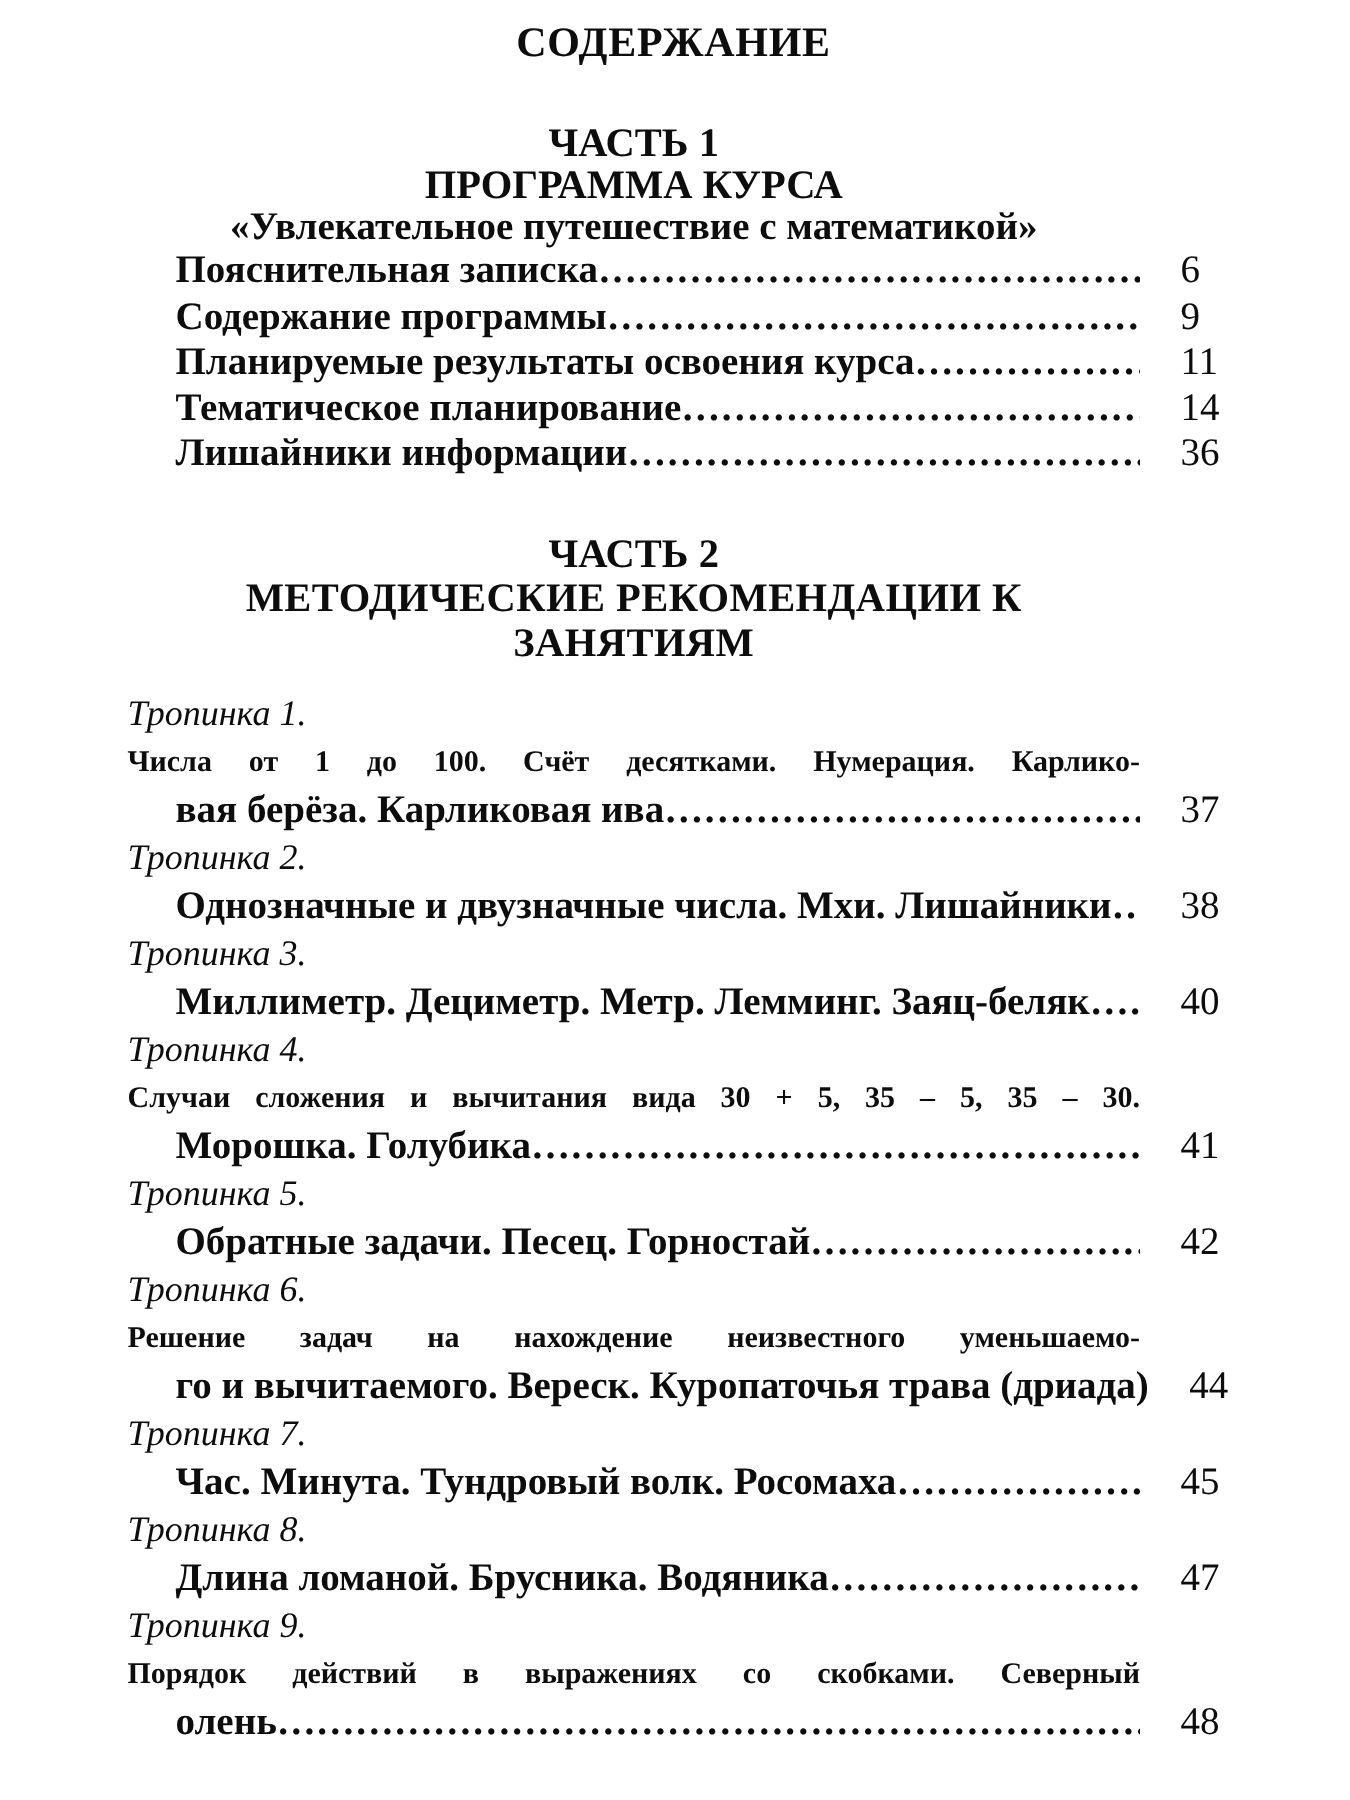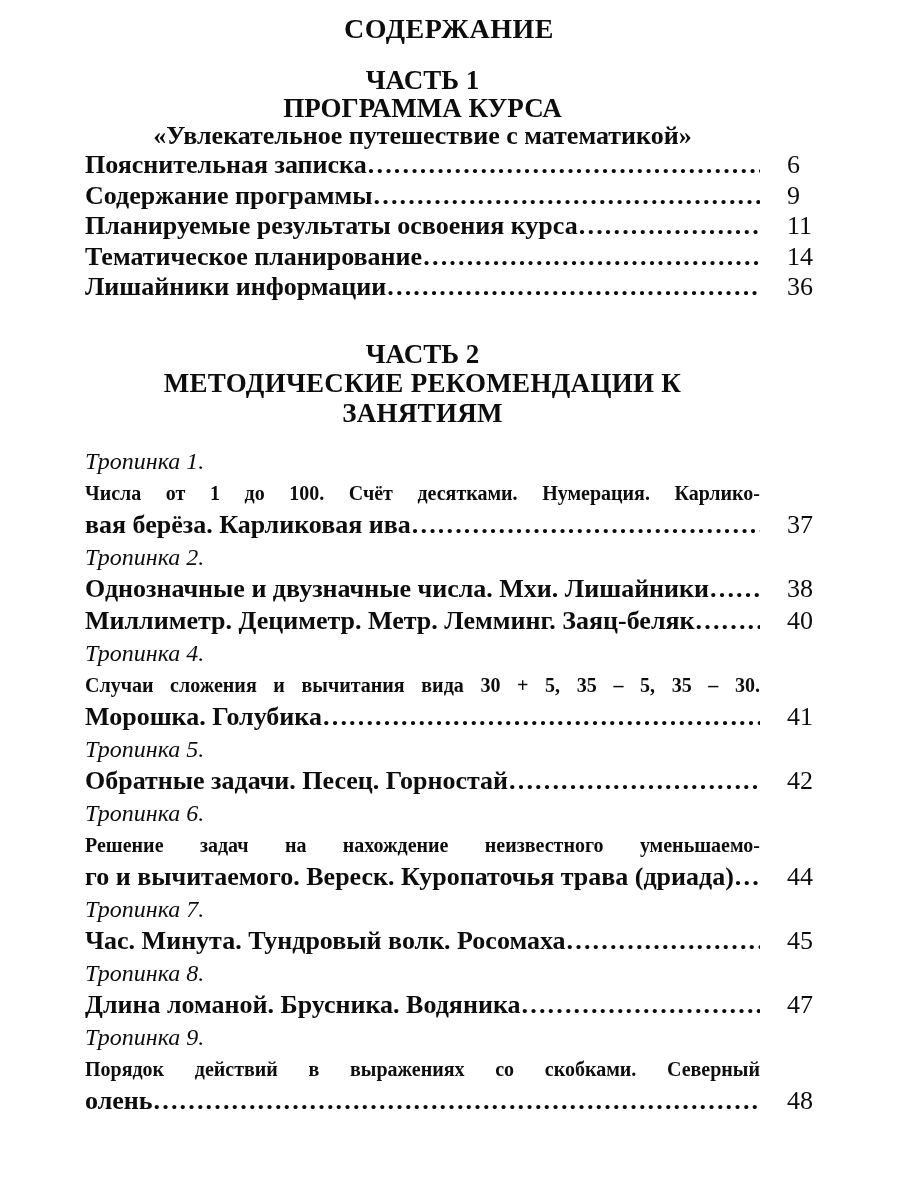--- a/index.html
+++ b/index.html
@@ -18,36 +18,36 @@
     width: 728px;
     text-align: center;
     font-size: 28px;
     line-height: 33px;
     font-weight: 700;
     letter-spacing: 0.5px;
   }
 
   
   .h-center { width: 675px; text-align: center; font-weight: 700; }
-  .p1-head  { margin-top: 21px; }
+  .p1-head  { margin-top: 36px; }
   .h-part   { font-size: 27px; line-height: 28px; }
   .h-sub    { font-size: 26px; line-height: 28px; }
   .p2-head  { margin-top: 37px; }
   .h-part2b { font-size: 27px; line-height: 30px; letter-spacing: 0.3px; }
 
   
   .row {
     display: flex;
     width: 728px;
     font-size: 26px;
     font-weight: 700;
   }
   .toc1 .row { line-height: 30.5px; }
   .toc2 .row { line-height: 32px; }
-  .tt   { flex: 0 0 auto; white-space: nowrap; }
+  .tt   { flex: 0 0 auto; white-space: nowrap; margin-left: 32px; }
   .dots {
     flex: 1 1 auto;
     min-width: 0;
     overflow: hidden;
     white-space: nowrap;
   }
   .pg {
     flex: 0 0 53px;
     box-sizing: border-box;
     padding-left: 27px;
@@ -127,20 +127,21 @@
       <span class="tt">вая берёза. Карликовая ива</span>
       <span class="dots">………………………………………………………………………………………………………………………………</span>
       <span class="pg">37</span>
     </div>
     <div class="path">Тропинка 2.</div>
     <div class="row">
       <span class="tt">Однозначные и двузначные числа. Мхи. Лишайники</span>
       <span class="dots">………………………………………………………………………………………………………………………………</span>
       <span class="pg">38</span>
     </div>
+    <div class="path">Тропинка 3.</div>
     <div class="row">
       <span class="tt">Миллиметр. Дециметр. Метр. Лемминг. Заяц-беляк</span>
       <span class="dots">………………………………………………………………………………………………………………………………</span>
       <span class="pg">40</span>
     </div>
     <div class="path">Тропинка 4.</div>
     <div class="wrap">Случаи сложения и вычитания вида 30 + 5, 35 – 5, 35 – 30.</div>
     <div class="row">
       <span class="tt">Морошка. Голубика</span>
       <span class="dots">………………………………………………………………………………………………………………………………</span>

